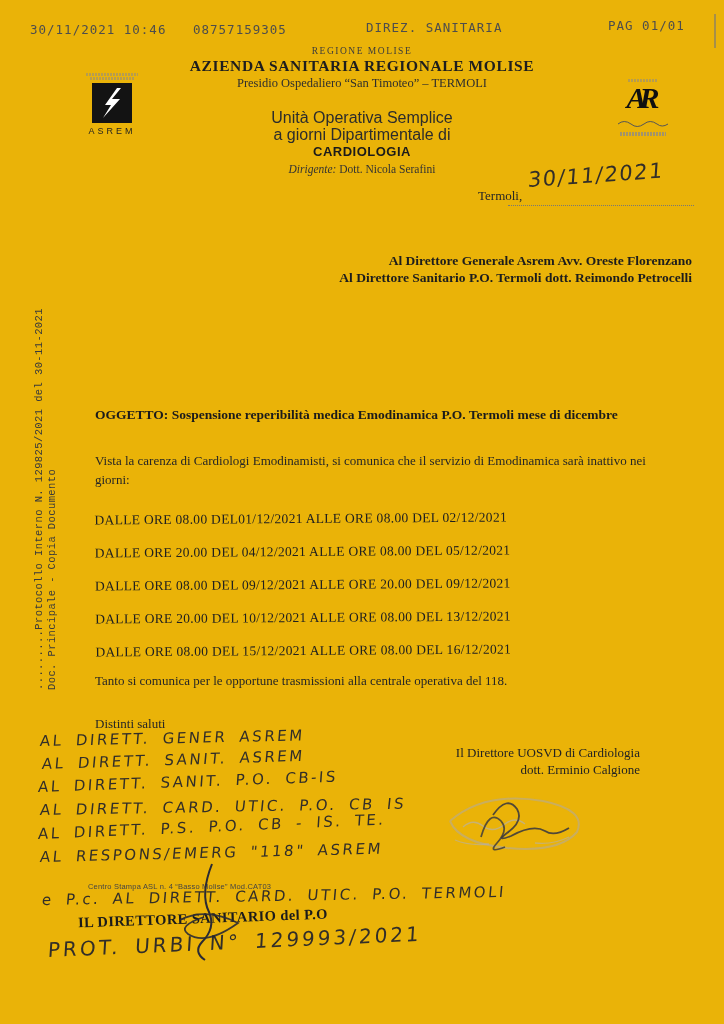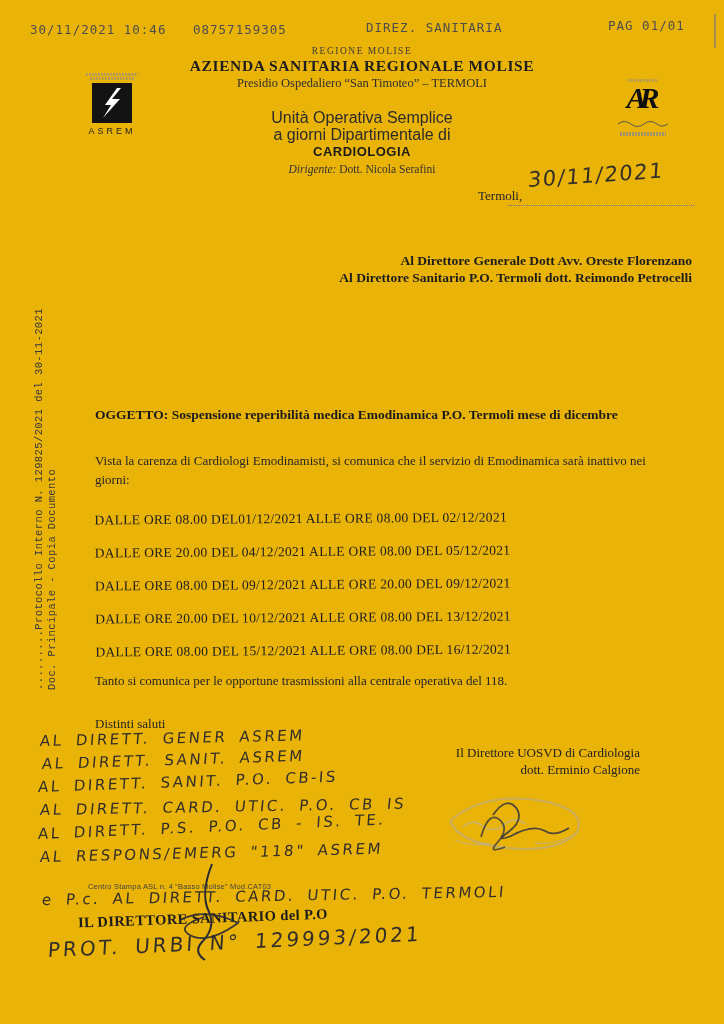--- a/index.html
+++ b/index.html
@@ -90,21 +90,21 @@
       <span class="lbl">Dirigente:</span>
       <span>Dott. Nicola Serafini</span>
     </div>
   </div>
 
   <div class="abs" style="left:478px;top:188px;font-size:13px;">Termoli,</div>
   <div class="abs hw hw-date" style="left:528px;top:168px;">30/11/2021</div>
   <div class="abs dotline" style="left:508px;top:204px;width:186px;"></div>
 
   <div class="abs recipients" style="right:32px;top:253px;">
-    <div>Al Direttore Generale Dott Avv. Oreste Florenzano</div>
+    <div>Al Direttore Generale Asrem Avv. Oreste Florenzano</div>
     <div>Al Direttore Sanitario P.O. Termoli dott. Reimondo Petrocelli</div>
   </div>
 
   <div class="abs sidebar" style="left:-139px;top:492px;width:370px;">
     <div>.........Protocollo Interno N. 129825/2021 del 30-11-2021</div>
     <div>Doc. Principale - Copia Documento</div>
   </div>
 
   <div class="abs subject" style="left:95px;top:407px;width:610px;">OGGETTO: Sospensione reperibilità medica Emodinamica P.O. Termoli mese di dicembre</div>
 

